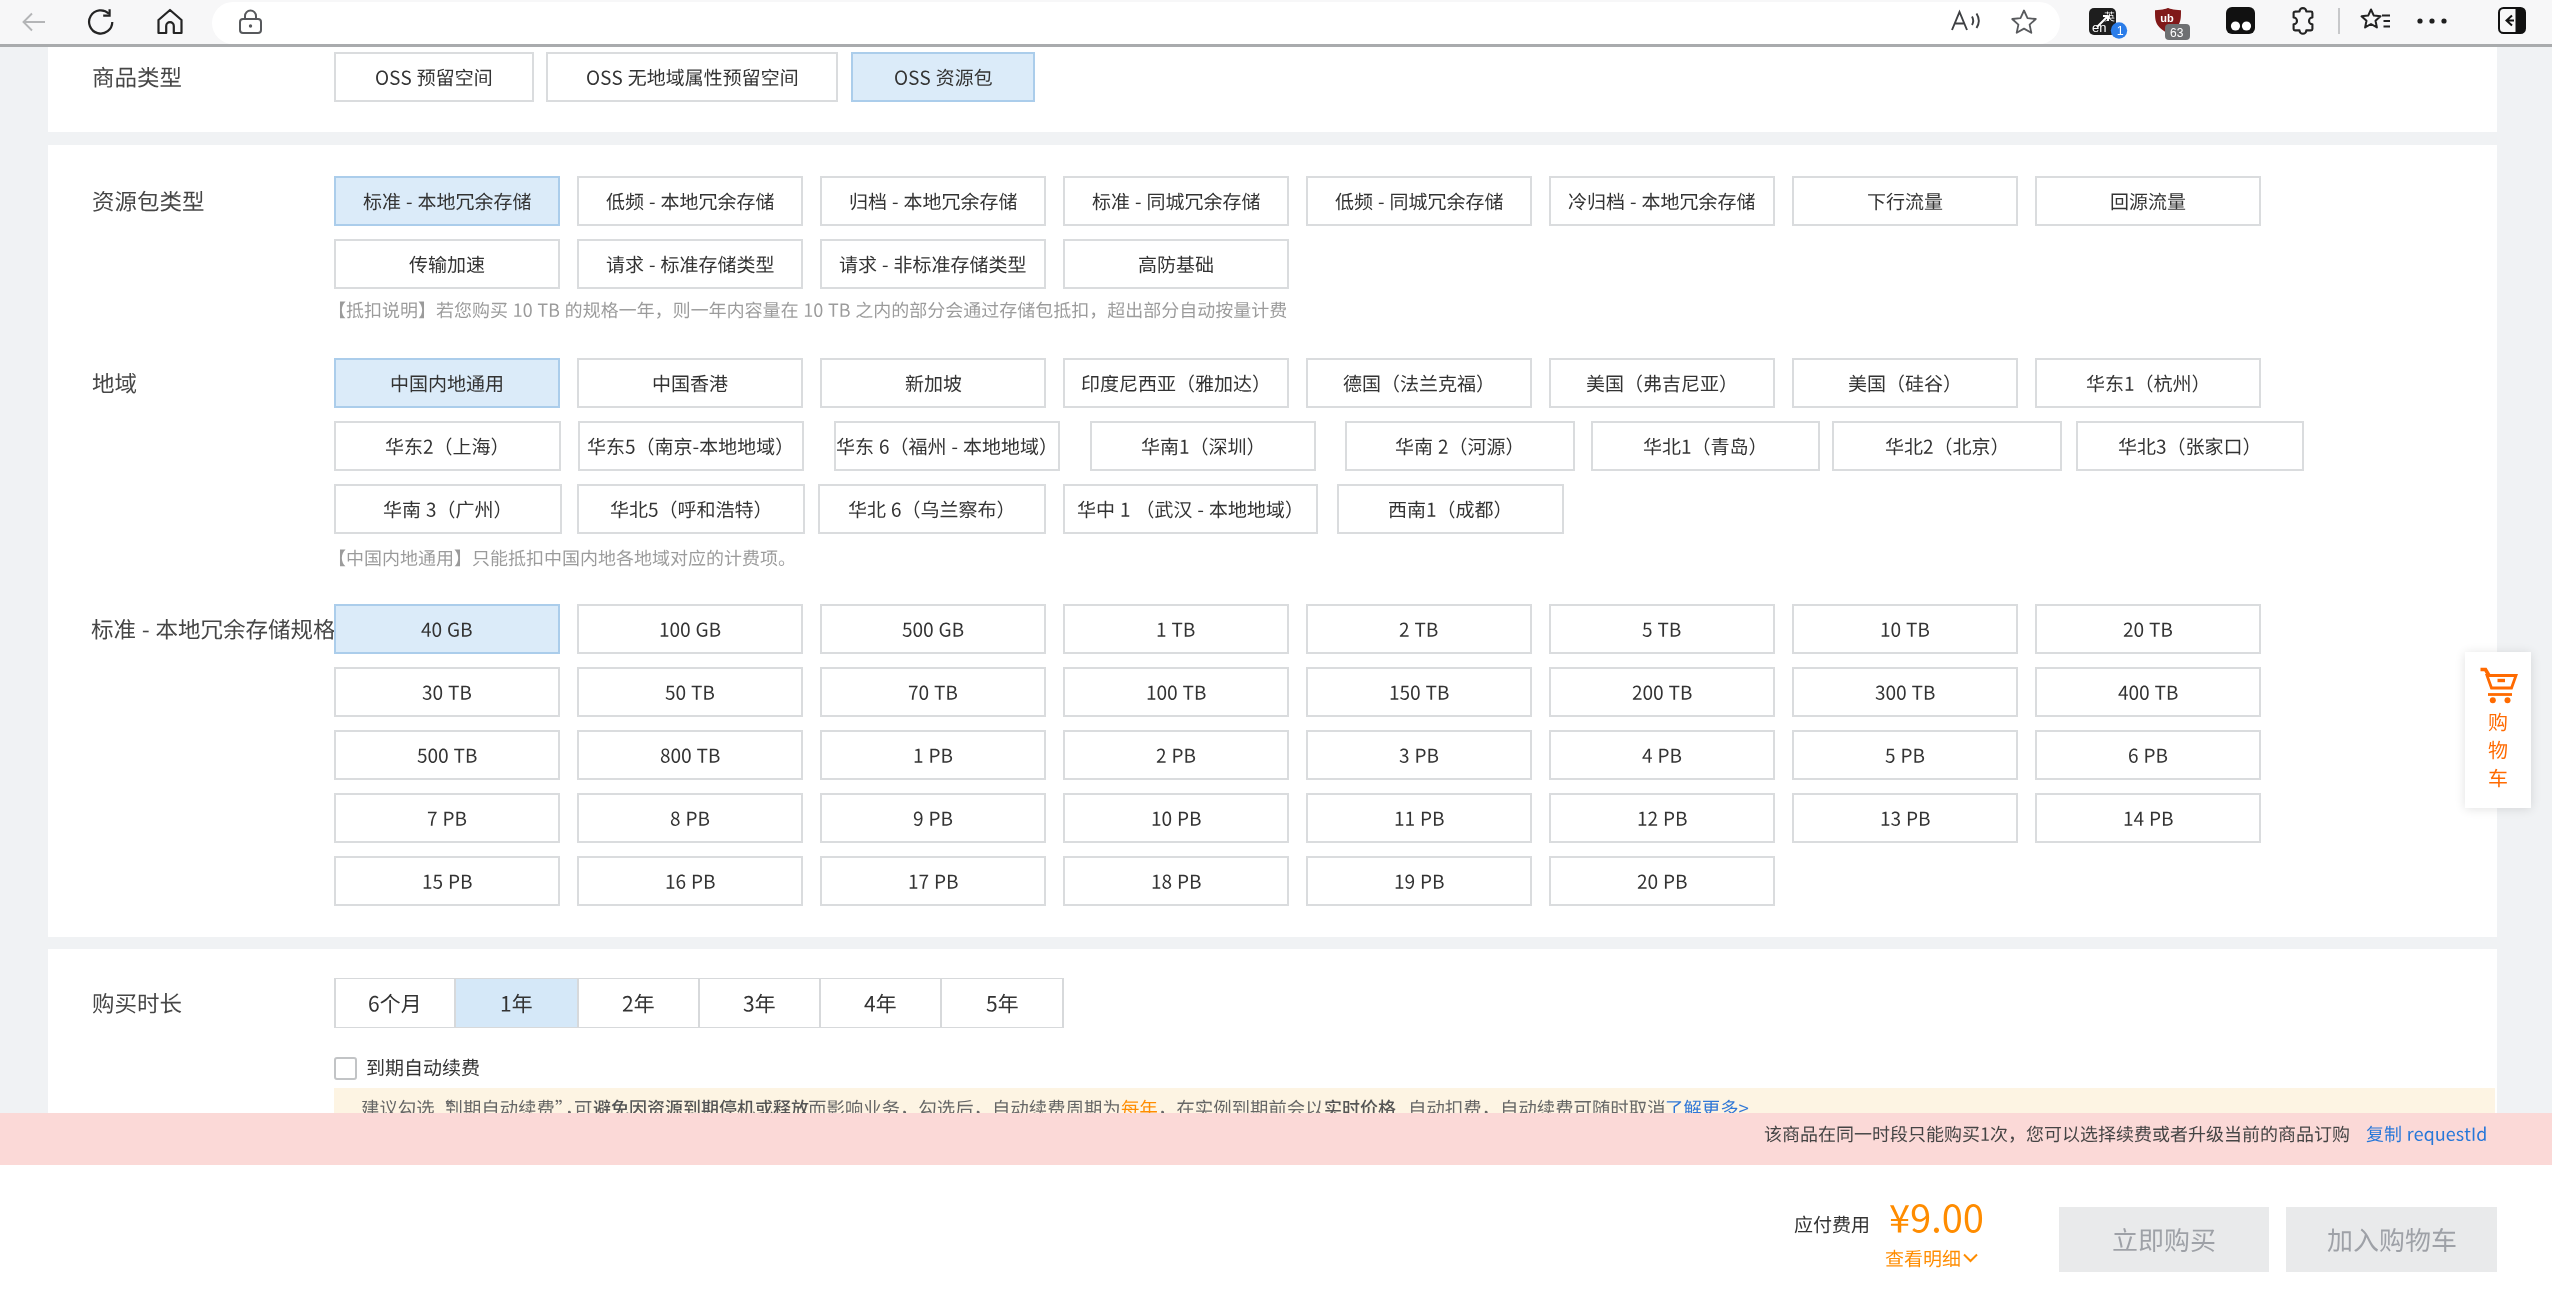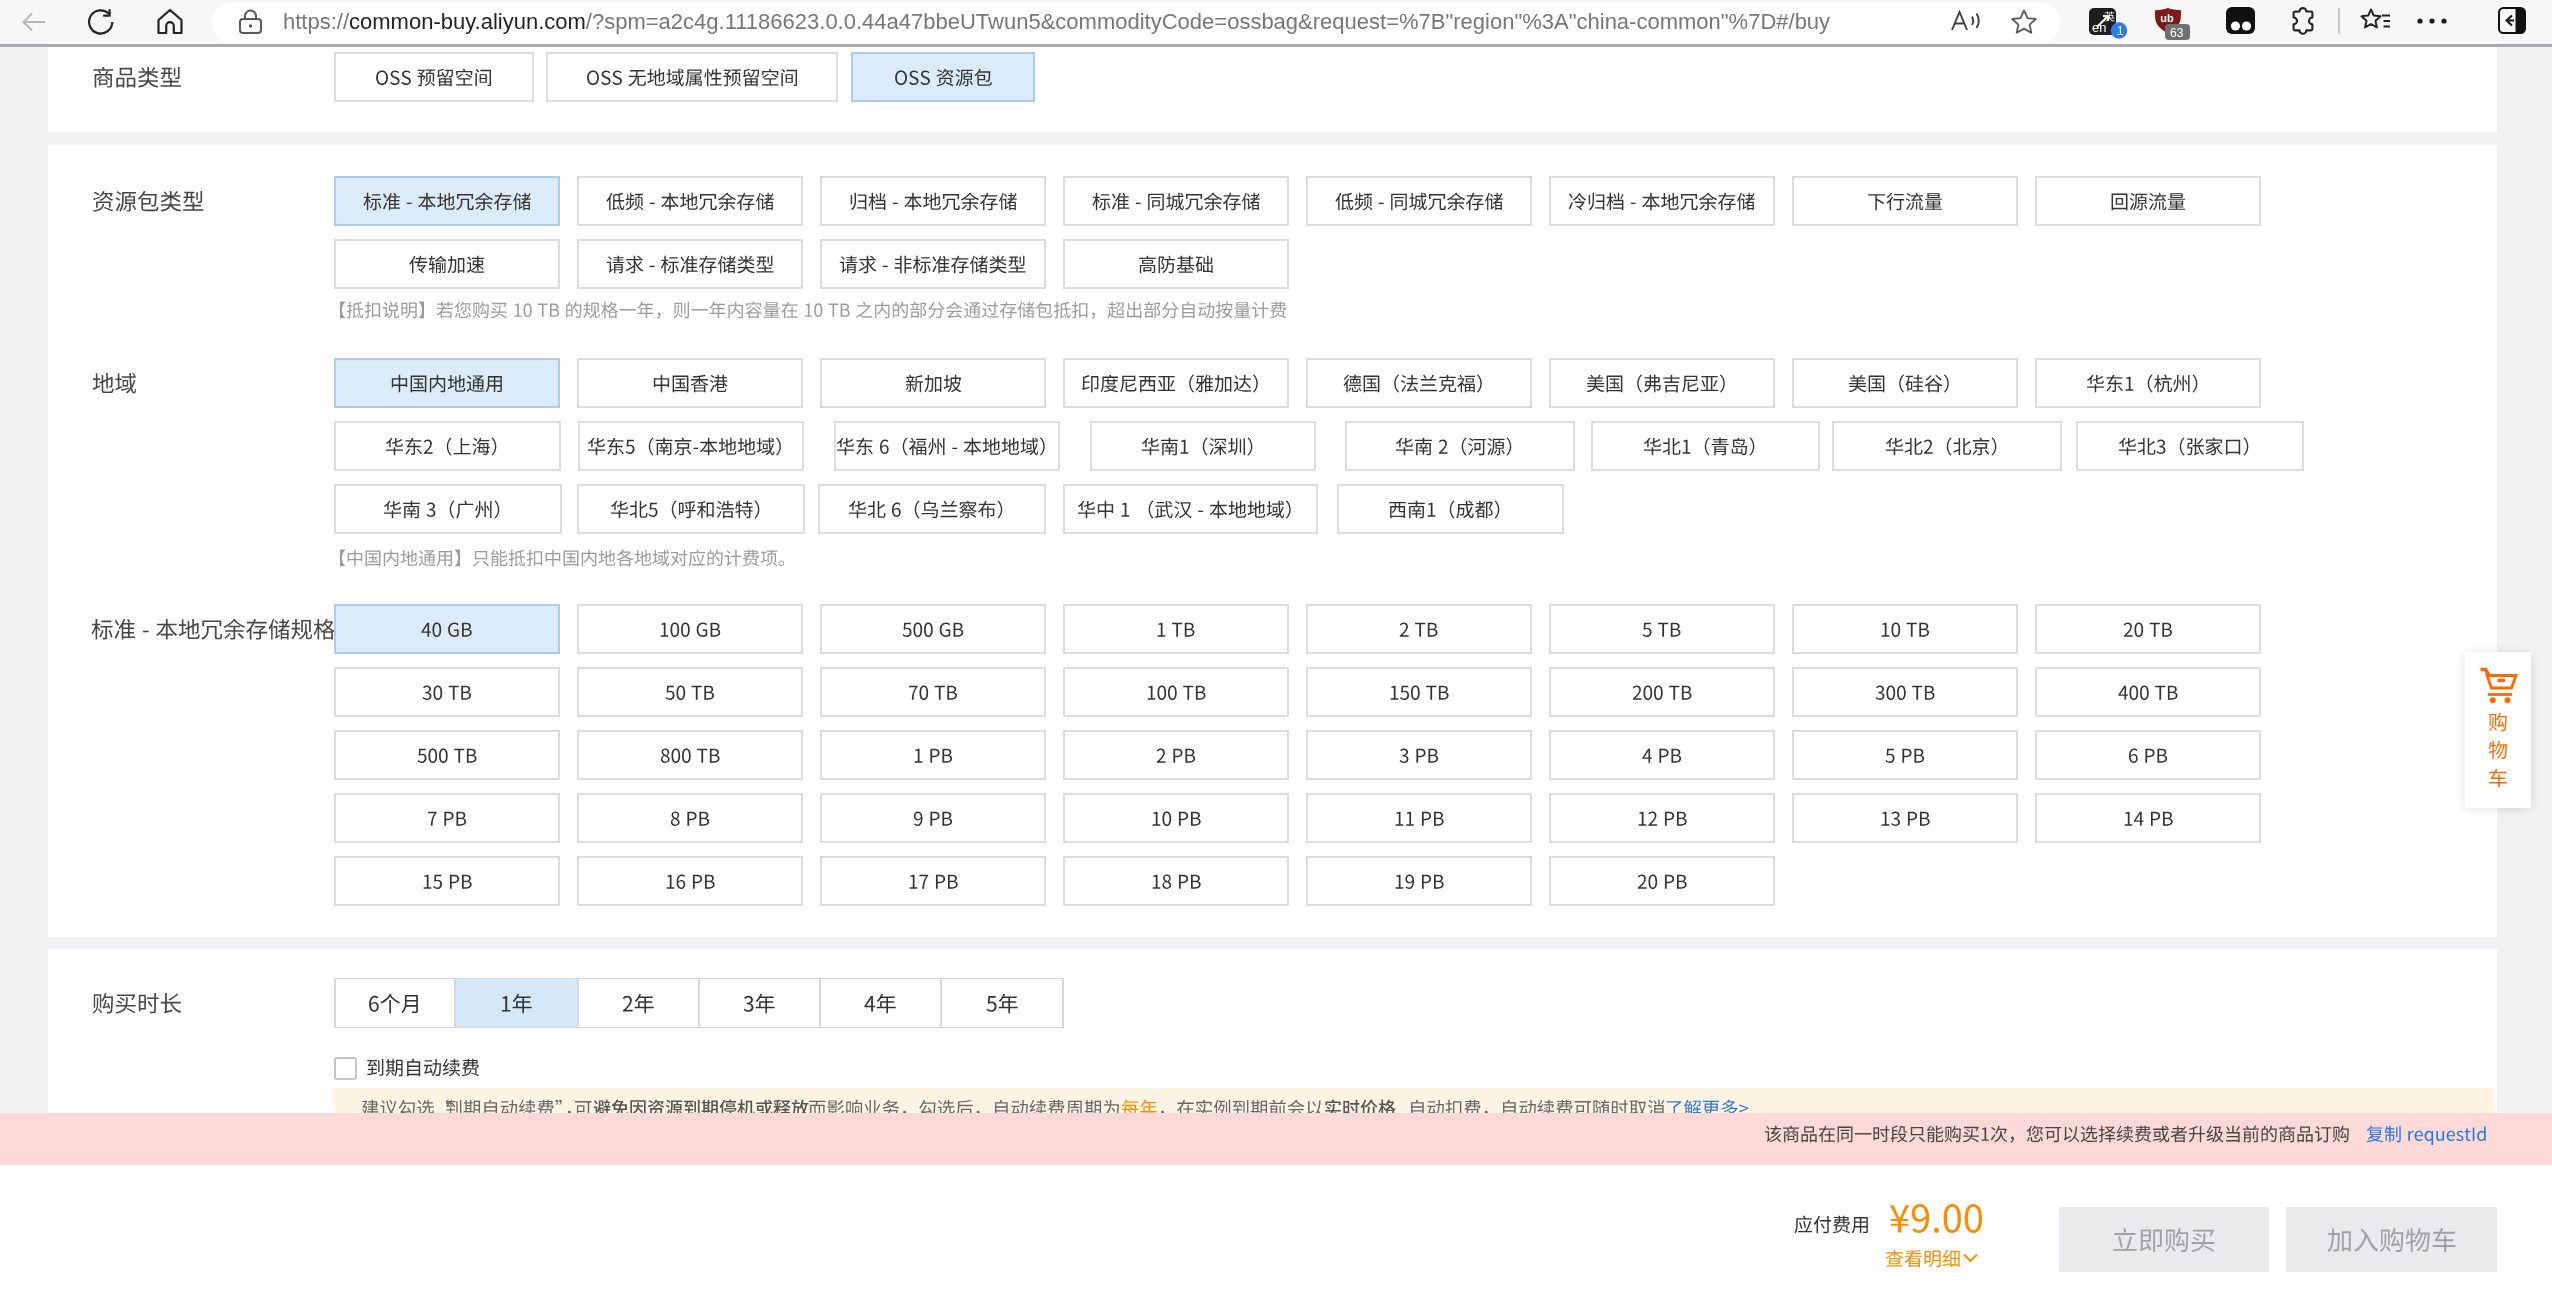--- a/index.html
+++ b/index.html
@@ -275,21 +275,20 @@
     </svg>
     <svg style="position:absolute;left:155px;top:7px" width="30" height="29" viewBox="0 0 30 29" fill="none" stroke="#242424" stroke-width="2.2">
       <path d="M3.5 13 L15 3 L26.5 13 V26 H18.8 V19 a3.8 3.8 0 0 0 -7.6 0 V26 H3.5 Z" stroke-linejoin="round"></path>
     </svg>
     <div id="pill"></div>
     <svg style="position:absolute;left:236px;top:7px" width="29" height="28" viewBox="0 0 29 28" fill="none" stroke="#57595c" stroke-width="2">
       <rect x="4" y="12" width="21" height="14" rx="3"></rect>
       <path d="M9 11.5 V9 a5.5 5.5 0 0 1 11 0 V11.5"></path>
       <circle cx="14.5" cy="19" r="1.7" fill="#57595c" stroke="none"></circle>
     </svg>
-    <div id="url"><span class="ug">https://</span><span class="ud">common-buy.aliyun.com</span><span class="ug">/?spm=a2c4g.11186623.0.0.44a47bbeUTwun5&amp;commodityCode=ossbag&amp;request=%7B"region"%3A"china-common"%7D#/buy</span></div>
     <svg style="position:absolute;left:1950px;top:9px" width="38" height="26" viewBox="0 0 38 26" fill="none" stroke="#3e4043" stroke-width="1.9">
       <path d="M2 21 L9.5 3 L17 21 M4.8 14.5 H14.2"></path>
       <path d="M22 7.5 a8.5 8.5 0 0 1 0 8.5"></path>
       <path d="M26.5 4.5 a13.5 13.5 0 0 1 0 14.5"></path>
     </svg>
     <svg style="position:absolute;left:2010px;top:8px" width="28" height="28" viewBox="0 0 28 28" fill="none" stroke="#595b5e" stroke-width="1.8">
       <path d="M14 2.5 l3.5 7.6 8.3 0.9 -6.2 5.6 1.7 8.2 -7.3 -4.2 -7.3 4.2 1.7 -8.2 -6.2 -5.6 8.3 -0.9 Z" stroke-linejoin="round"></path>
     </svg>
     <svg style="position:absolute;left:2089px;top:7px" width="42" height="36" viewBox="0 0 42 36"><rect x="0" y="1" width="27" height="27" rx="5" fill="#1e1e1e"></rect><text x="3" y="25" font-family="Liberation Sans" font-size="13" fill="#fff">en</text>YINGPLACEHOLDER<path d="M8 20 L19 9 M19 9 h-5 M19 9 v5" stroke="#fff" stroke-width="2" fill="none"></path><circle cx="30" cy="23.5" r="8.2" fill="#2b7de9"></circle><text x="27.8" y="28" font-family="Liberation Sans" font-size="12.5" fill="#fff">1</text></svg>
     <svg style="position:absolute;left:2155px;top:7px" width="40" height="36" viewBox="0 0 40 36">

